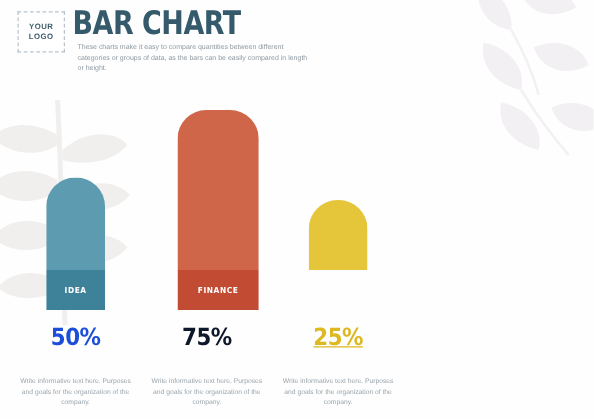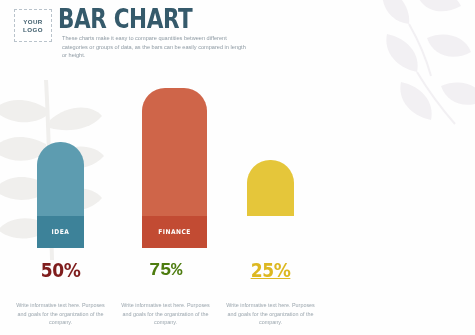--- a/index.html
+++ b/index.html
@@ -190,32 +190,32 @@
 
   <div class="chart">
 
     <div class="bar-col" style="left:8px;">
       <div class="bar" style="height:106px;">
         <div class="bar-top" style="background:#5d9cb0;"></div>
         <div class="bar-base" style="background:#3d8299;">
           <span class="bar-label">IDEA</span>
         </div>
       </div>
-      <div class="bar-value" style="color:#7f1d1d;">50%</div>
+      <div class="bar-value" style="color:#1d4ed8;">50%</div>
       <div class="bar-caption">Write informative text here. Purposes and goals for the organization of the company.</div>
     </div>
 
     <div class="bar-col" style="left:113px;">
       <div class="bar" style="height:160px;padding-left:18px;">
         <div class="bar-top" style="background:#cf6549;"></div>
         <div class="bar-base" style="background:#c24b33;">
           <span class="bar-label">FINANCE</span>
         </div>
       </div>
-      <div class="bar-value" style="color:#4d7c0f;font-family:Liberation Mono, monospace;">75%</div>
+      <div class="bar-value" style="color:#0f172a;">75%</div>
       <div class="bar-caption">Write informative text here. Purposes and goals for the organization of the company.</div>
     </div>
 
     <div class="bar-col" style="left:218px;">
       <div class="bar" style="height:88px;">
         <div class="bar-top" style="background:#e5c63a;"></div>
       </div>
       <div class="bar-value" style="color:#ddb821;text-decoration:underline;">25%</div>
       <div class="bar-caption">Write informative text here. Purposes and goals for the organization of the company.</div>
     </div>

